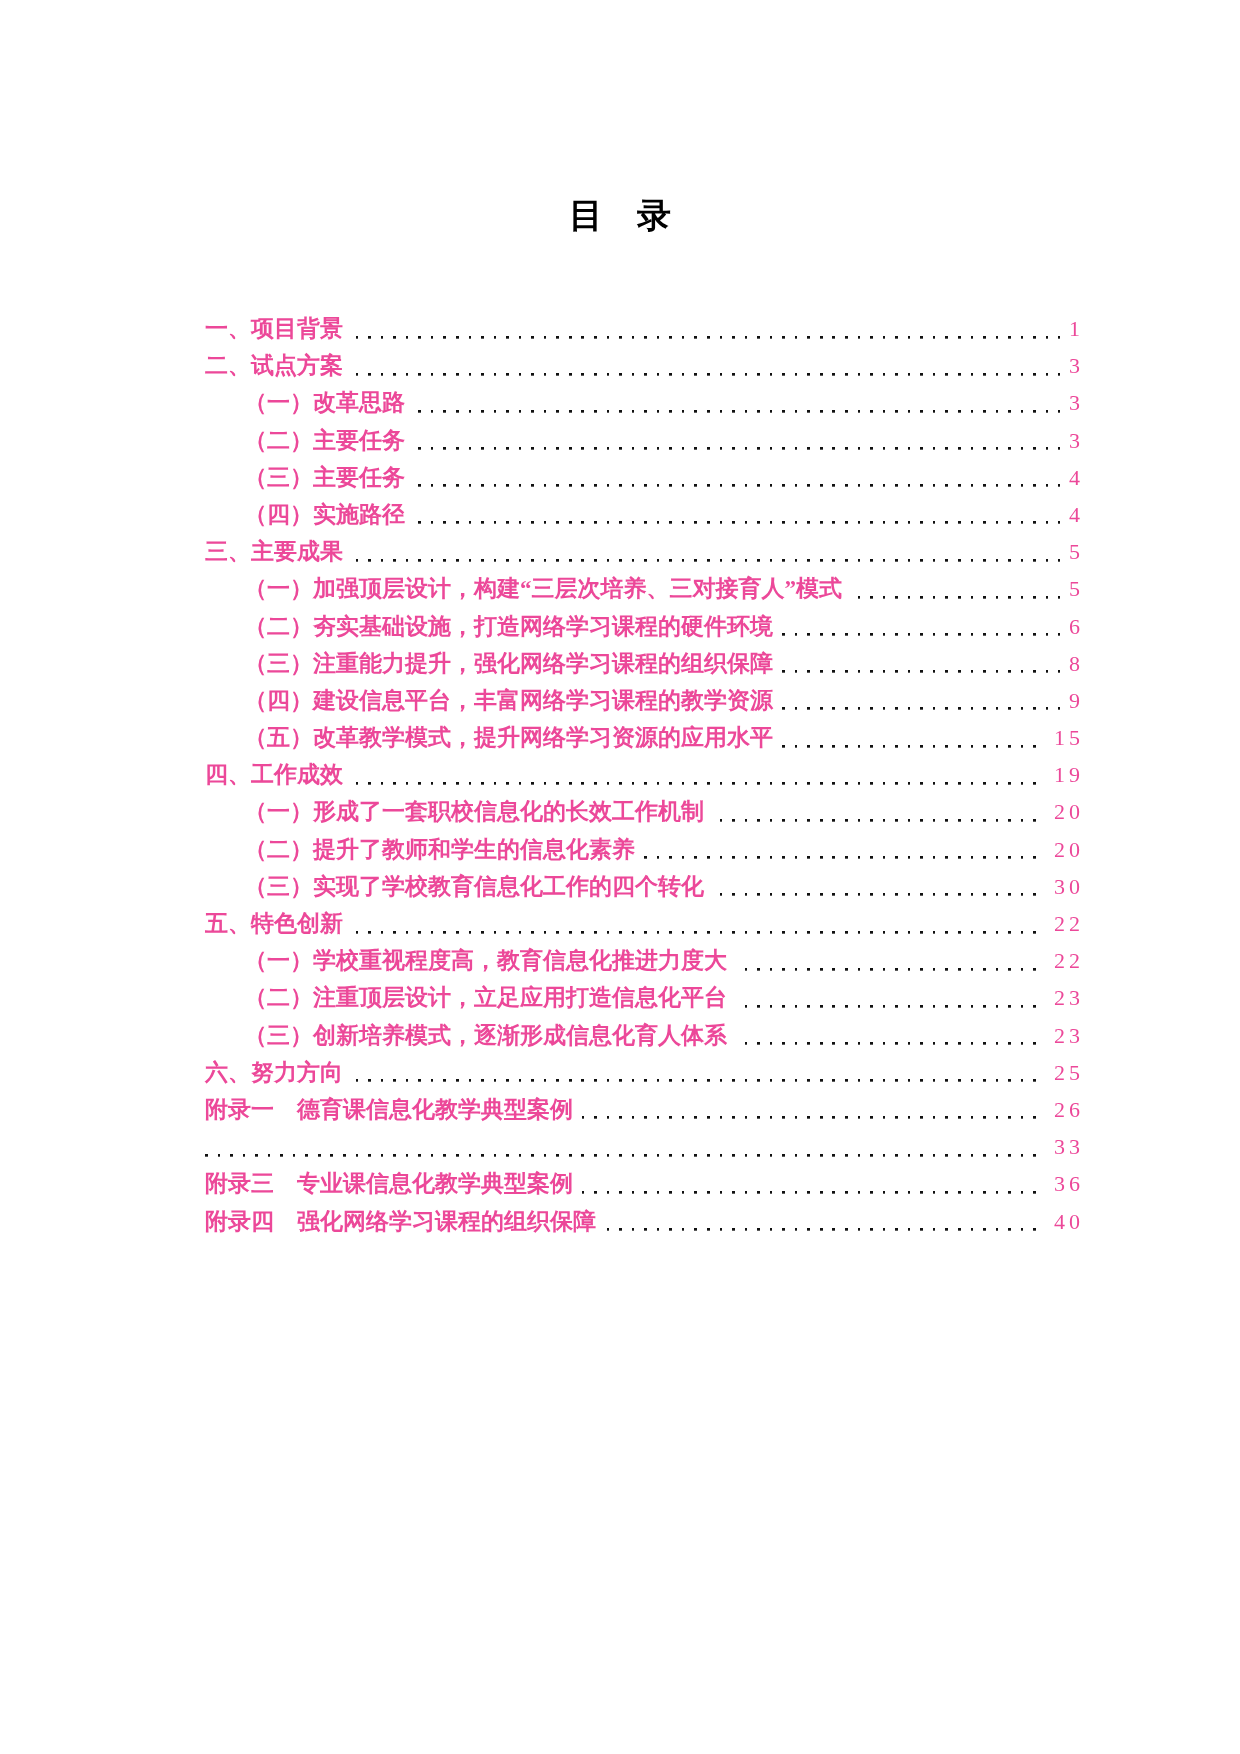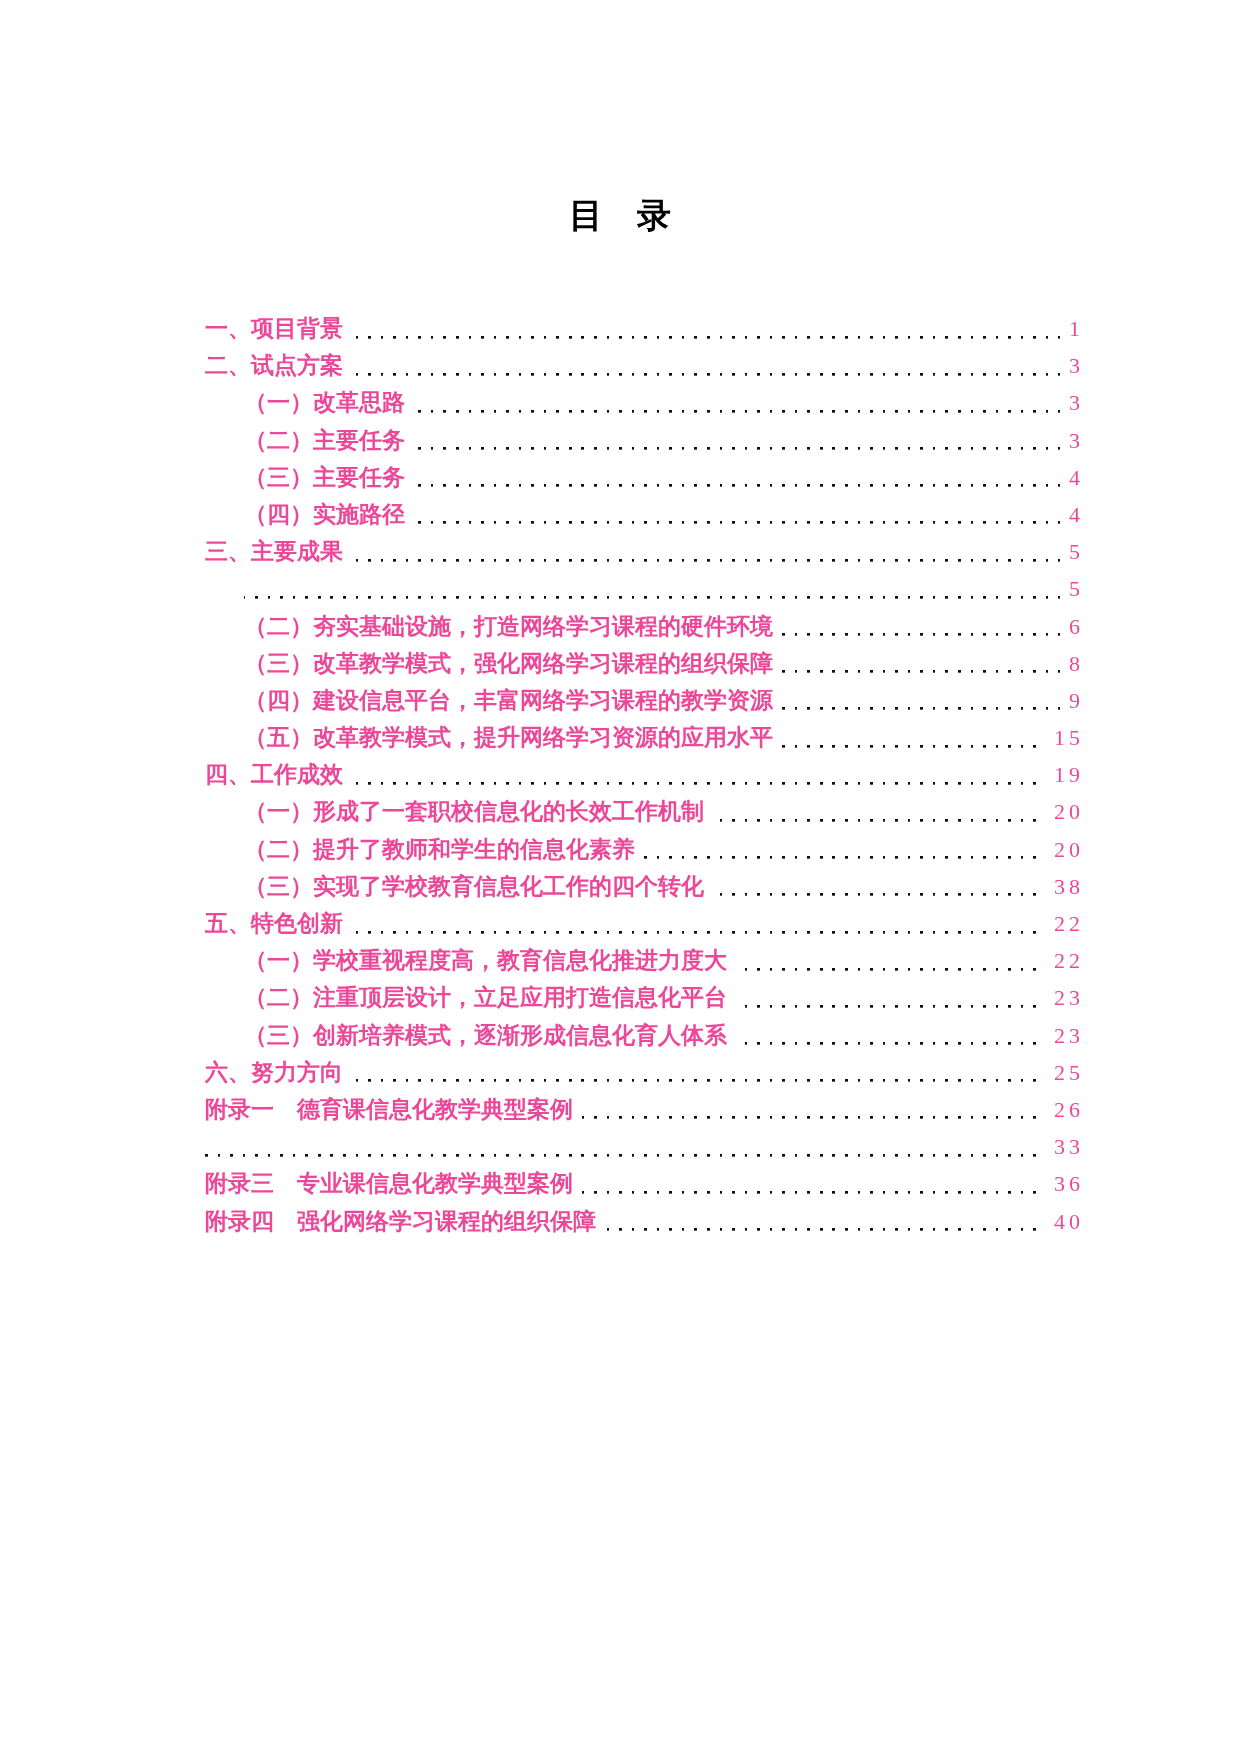--- a/index.html
+++ b/index.html
@@ -119,32 +119,33 @@
     <span class="toc-page">4</span>
   </div>
       <div class="toc-row level-1">
     <span class="toc-indent"></span>
     <span class="toc-label">三、主要成果</span>
     <span class="toc-leader"></span>
     <span class="toc-page">5</span>
   </div>
       <div class="toc-row level-2">
     <span class="toc-indent"></span>
+    <span class="toc-label">（一）加强顶层设计，构建“三层次培养、三对接育人”模式</span>
     <span class="toc-leader"></span>
     <span class="toc-page">5</span>
   </div>
       <div class="toc-row level-2">
     <span class="toc-indent"></span>
     <span class="toc-label">（二）夯实基础设施，打造网络学习课程的硬件环境</span>
     <span class="toc-leader"></span>
     <span class="toc-page">6</span>
   </div>
       <div class="toc-row level-2">
     <span class="toc-indent"></span>
-    <span class="toc-label">（三）改革教学模式，强化网络学习课程的组织保障</span>
+    <span class="toc-label">（三）注重能力提升，强化网络学习课程的组织保障</span>
     <span class="toc-leader"></span>
     <span class="toc-page">8</span>
   </div>
       <div class="toc-row level-2">
     <span class="toc-indent"></span>
     <span class="toc-label">（四）建设信息平台，丰富网络学习课程的教学资源</span>
     <span class="toc-leader"></span>
     <span class="toc-page">9</span>
   </div>
       <div class="toc-row level-2">
@@ -168,21 +169,21 @@
       <div class="toc-row level-2">
     <span class="toc-indent"></span>
     <span class="toc-label">（二）提升了教师和学生的信息化素养</span>
     <span class="toc-leader"></span>
     <span class="toc-page">20</span>
   </div>
       <div class="toc-row level-2">
     <span class="toc-indent"></span>
     <span class="toc-label">（三）实现了学校教育信息化工作的四个转化</span>
     <span class="toc-leader"></span>
-    <span class="toc-page">38</span>
+    <span class="toc-page">30</span>
   </div>
       <div class="toc-row level-1">
     <span class="toc-indent"></span>
     <span class="toc-label">五、特色创新</span>
     <span class="toc-leader"></span>
     <span class="toc-page">22</span>
   </div>
       <div class="toc-row level-2">
     <span class="toc-indent"></span>
     <span class="toc-label">（一）学校重视程度高，教育信息化推进力度大</span>

